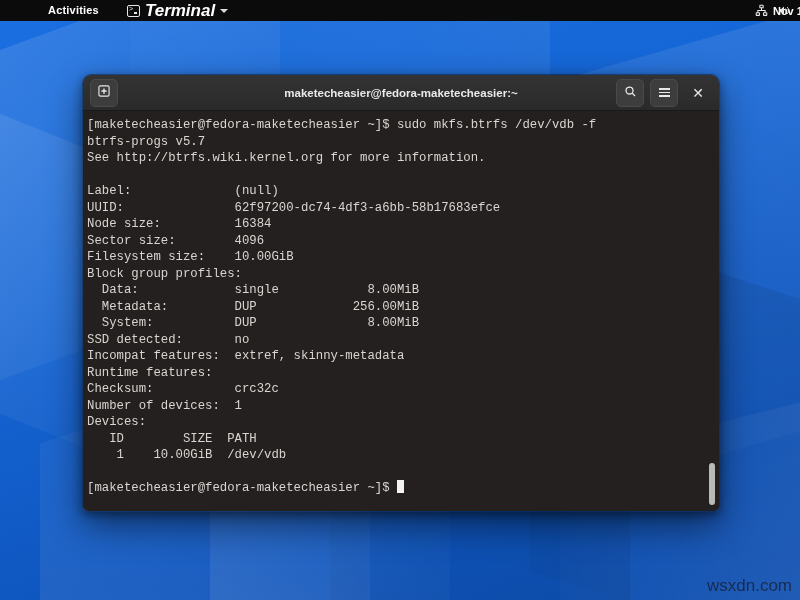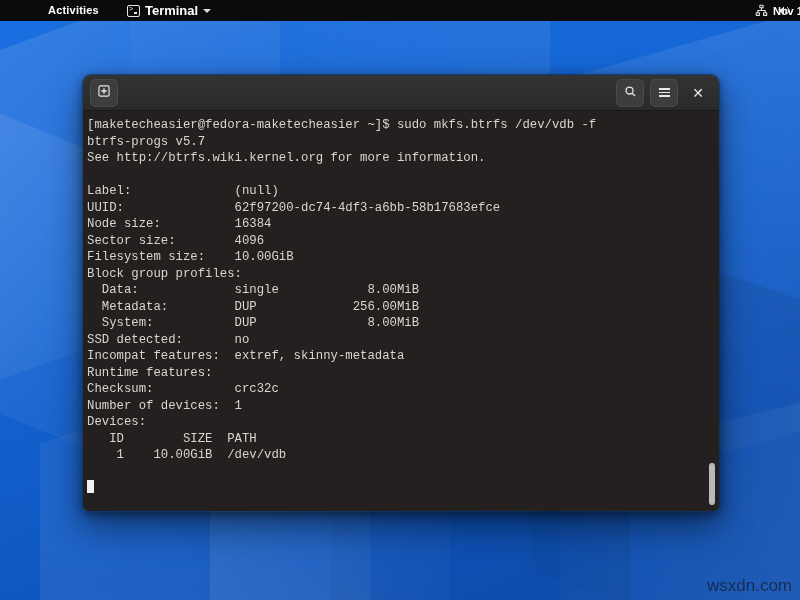--- a/index.html
+++ b/index.html
@@ -102,22 +102,23 @@
   .tb-app {
     display: flex;
     align-items: center;
     gap: 5px;
     padding: 0 8px;
     margin-left: 10px;
     height: 21px;
   }
   .tb-app-name {
     font-weight: bold;
-    font-size: 13px;
+    font-size: 17px;
     color: #ffffff;
+    font-style: italic;
   }
   .tb-term-icon {
     width: 11px; height: 10px;
     border: 1.3px solid #e6e6e6;
     border-radius: 2px;
     position: relative;
     display: inline-block;
   }
   .tb-term-icon::before {
     content: ">";
@@ -345,20 +346,21 @@
 
       <div class="tbtn">
         <span>
           <svg width="14" height="14" viewBox="0 0 16 16" fill="none" stroke="#e8e8e8" stroke-width="1.3">
             <rect x="2.2" y="2.2" width="11.6" height="11.6" rx="1.6"></rect>
             <path d="M8 5 V 11 M5 8 H 11" stroke-width="1.6"></path>
           </svg>
         </span>
       </div>
 
+      <div id="win-title">maketecheasier@fedora-maketecheasier:~</div>
 
       <div class="tb-right-btns">
 
         <div class="tbtn">
           <span>
             <svg width="13" height="13" viewBox="0 0 16 16" fill="none" stroke="#e8e8e8" stroke-width="1.6">
               <circle cx="6.8" cy="6.8" r="4.3"></circle>
               <path d="M10.1 10.1 L 13.6 13.6"></path>
             </svg>
           </span>
@@ -394,21 +396,21 @@
   System:           DUP               8.00MiB
 SSD detected:       no
 Incompat features:  extref, skinny-metadata
 Runtime features:
 Checksum:           crc32c
 Number of devices:  1
 Devices:
    ID        SIZE  PATH
     1    10.00GiB  /dev/vdb
 
-<span class="cursor-block"></span></pre>
+<span>[maketecheasier@fedora-maketecheasier ~]$ </span><span class="cursor-block"></span></pre>
 
       <div id="term-scrollbar">
         <div id="term-thumb"></div>
       </div>
     </div>
   </div>
 
   <div id="watermark">wsxdn.com</div>
 </div>
 

